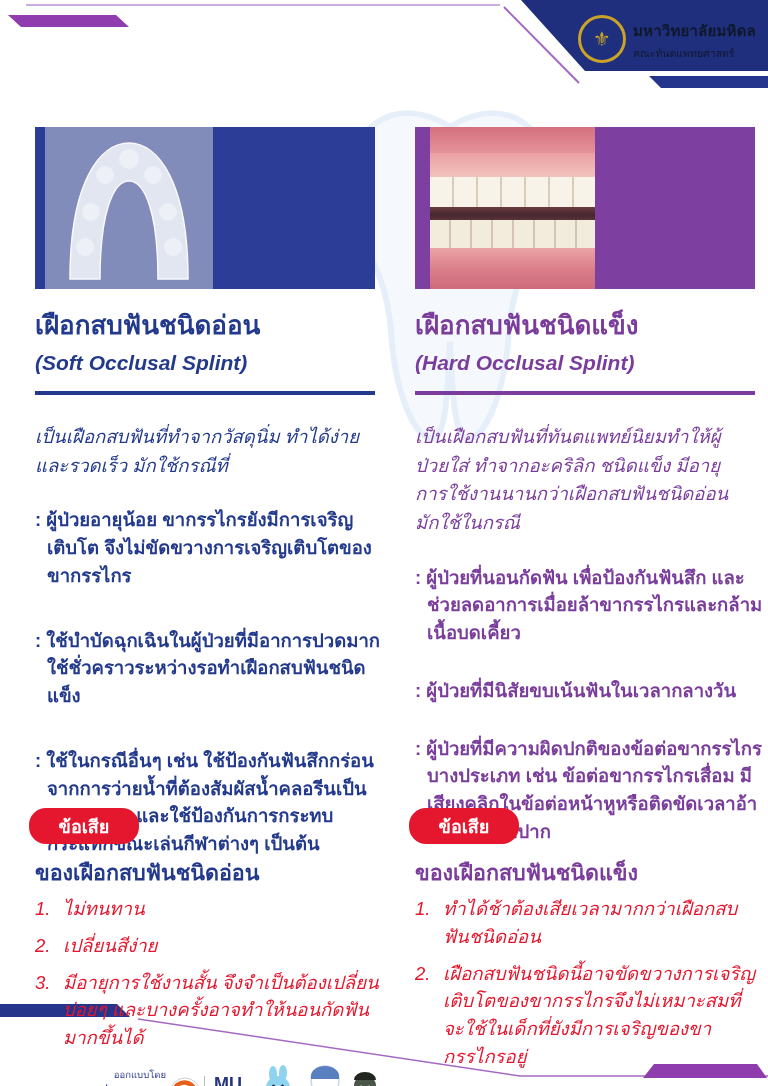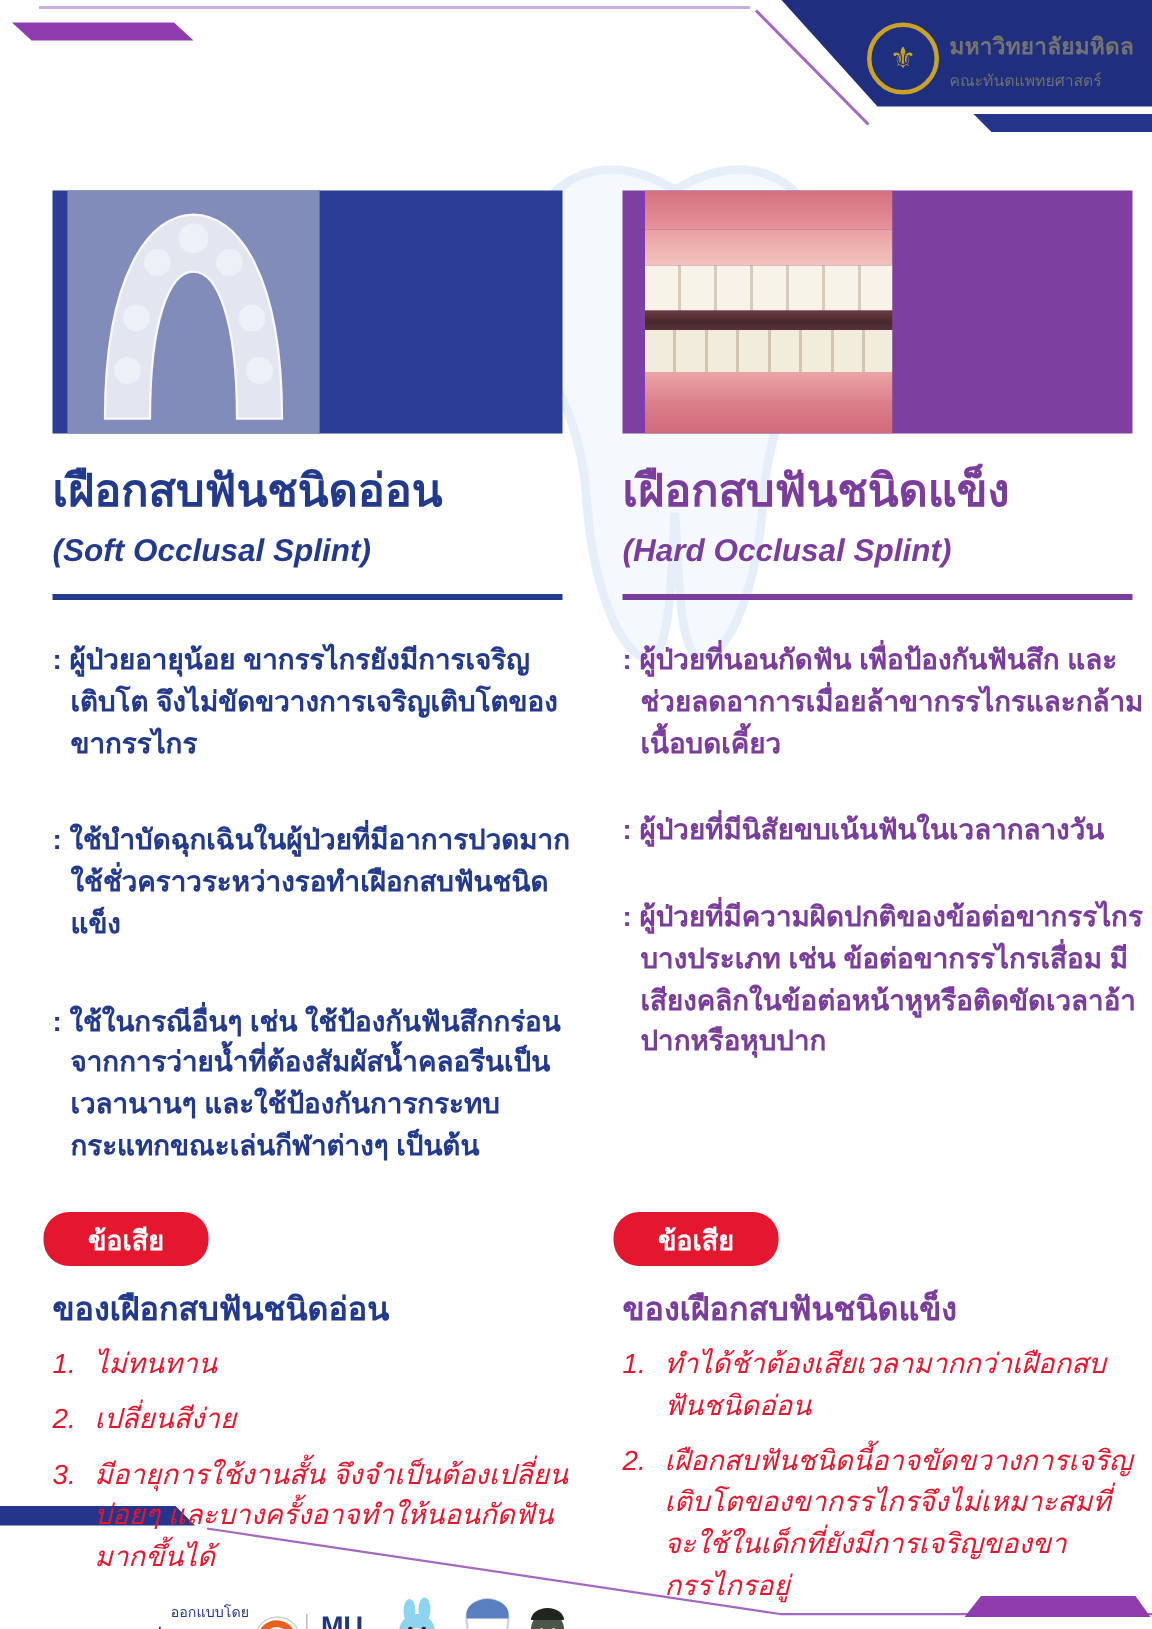--- a/index.html
+++ b/index.html
@@ -7,42 +7,42 @@
         font-family:"Liberation Sans","DejaVu Sans",sans-serif;}
   
   .watermark{position:absolute;left:320px;top:30px;z-index:0;opacity:.28;}
   svg.decor{position:absolute;left:0;top:0;z-index:1;pointer-events:none;}
   .content{position:absolute;inset:0;z-index:2;}
   
   .emblem-group{position:absolute;left:578px;top:15px;display:flex;gap:7px;align-items:flex-start;}
   .emblem-circle{width:42px;height:42px;border-radius:50%;background:#1e2f7e;
       border:3px solid #c9a227;box-shadow:0 0 0 1px #1e2f7e;display:flex;align-items:center;justify-content:center;}
   .emblem-glyph{color:#c9a227;font-size:20px;line-height:1;}
-  .emblem-text{color:#737373;padding-top:4px;}
+  .emblem-text{color:#0f172a;padding-top:4px;}
   .emblem-text .u{font-size:15px;font-weight:bold;letter-spacing:.2px;}
   .emblem-text .f{font-size:10.5px;margin-top:2px;opacity:.95;}
   .page-title{position:absolute;left:30px;top:34px;width:560px;
       font-size:54px;font-weight:800;color:#9b2063;letter-spacing:-1px;line-height:1.25;}
   
   .col{position:absolute;top:127px;width:340px;height:935px;}
   .col-soft{left:35px;--ink:#233a8c;--block:#2b3d96;}
   .col-hard{left:415px;--ink:#7a3d9b;--block:#7d3fa0;}
   .banner{position:relative;width:340px;height:162px;background:var(--block);}
   .photo{position:absolute;top:0;height:162px;overflow:hidden;}
   .col-soft .photo{left:10px;width:168px;background:#8a93c0;}
   .col-hard .photo{left:15px;width:165px;}
   
   .mouth{position:absolute;inset:0;display:flex;flex-direction:column;}
   .lip-top{height:26px;background:linear-gradient(180deg,#d4707f,#e5939b);}
   .gum-top{height:24px;background:linear-gradient(180deg,#ea9fa3,#f2c3bd);}
   .teeth-top{height:30px;background:repeating-linear-gradient(90deg,#f7f3e9 0 22px,#d9cbb9 22px 24px);}
   .splint-line{height:13px;background:linear-gradient(180deg,#6b3c42,#47272e 60%,#5a3138);}
   .teeth-bottom{height:28px;background:repeating-linear-gradient(90deg,#f2ecdd 0 19px,#d3c5b2 19px 21px);}
   .gum-bottom{flex:1;background:linear-gradient(180deg,#eba4a6,#d97c88 55%,#cf6b7c);}
-  .col-heading{margin:20px 0 0;font-size:30px;font-weight:800;color:var(--ink);line-height:1.25;}
+  .col-heading{margin:20px 0 0;font-size:26px;font-weight:800;color:var(--ink);line-height:1.25;}
   .col-subheading{margin:9px 0 0;font-size:21px;font-weight:800;color:var(--ink);font-style:italic;}
   .rule{margin-top:16px;width:100%;height:4.5px;background:var(--ink);}
   .intro{margin-top:28px;font-size:18.5px;font-style:italic;color:var(--ink);line-height:1.55;width:98%;}
   .points{margin-top:26px;}
   .point{font-size:18.5px;font-weight:bold;color:var(--ink);line-height:1.5;
          padding-left:12px;text-indent:-12px;width:99%;}
   .col-soft .point{margin-bottom:37px;}
   .col-hard .point{margin-bottom:30px;}
   
   .cons{position:absolute;left:-6px;top:681px;width:352px;}
@@ -120,20 +120,21 @@
             <circle cx="84" cy="32" r="10" fill="#f6f8fb" opacity=".55"></circle>
             <circle cx="108" cy="48" r="9" fill="#f6f8fb" opacity=".55"></circle>
             <circle cx="123" cy="85" r="9" fill="#f6f8fb" opacity=".55"></circle>
             <circle cx="128" cy="120" r="9" fill="#f6f8fb" opacity=".55"></circle>
           </svg>
         </div>
       </div>
       <h2 class="col-heading">เฝือกสบฟันชนิดอ่อน</h2>
       <h3 class="col-subheading">(Soft Occlusal Splint)</h3>
       <div class="rule"></div>
+      <p class="intro">เป็นเฝือกสบฟันที่ทำจากวัสดุนิ่ม ทำได้ง่ายและรวดเร็ว มักใช้กรณีที่</p>
       <div class="points">
           <div class="point">: ผู้ป่วยอายุน้อย ขากรรไกรยังมีการเจริญเติบโต จึงไม่ขัดขวางการเจริญเติบโตของขากรรไกร</div>
           <div class="point">: ใช้บำบัดฉุกเฉินในผู้ป่วยที่มีอาการปวดมาก ใช้ชั่วคราวระหว่างรอทำเฝือกสบฟันชนิดแข็ง</div>
           <div class="point">: ใช้ในกรณีอื่นๆ เช่น ใช้ป้องกันฟันสึกกร่อนจากการว่ายน้ำที่ต้องสัมผัสน้ำคลอรีนเป็นเวลานานๆ และใช้ป้องกันการกระทบกระแทกขณะเล่นกีฬาต่างๆ เป็นต้น</div>
         </div>
       <div class="cons">
         <div class="badge">ข้อเสีย</div>
         <div class="cons-title">ของเฝือกสบฟันชนิดอ่อน</div>
         <ol class="cons-list">
             <li>ไม่ทนทาน</li>
@@ -152,20 +153,21 @@
             <div class="teeth-top"></div>
             <div class="splint-line"></div>
             <div class="teeth-bottom"></div>
             <div class="gum-bottom"></div>
           </div>
         </div>
       </div>
       <h2 class="col-heading">เฝือกสบฟันชนิดแข็ง</h2>
       <h3 class="col-subheading">(Hard Occlusal Splint)</h3>
       <div class="rule"></div>
+      <p class="intro">เป็นเฝือกสบฟันที่ทันตแพทย์นิยมทำให้ผู้ป่วยใส่ ทำจากอะคริลิก ชนิดแข็ง มีอายุการใช้งานนานกว่าเฝือกสบฟันชนิดอ่อน มักใช้ในกรณี</p>
       <div class="points">
           <div class="point">: ผู้ป่วยที่นอนกัดฟัน เพื่อป้องกันฟันสึก และช่วยลดอาการเมื่อยล้าขากรรไกรและกล้ามเนื้อบดเคี้ยว</div>
           <div class="point">: ผู้ป่วยที่มีนิสัยขบเน้นฟันในเวลากลางวัน</div>
           <div class="point">: ผู้ป่วยที่มีความผิดปกติของข้อต่อขากรรไกรบางประเภท เช่น ข้อต่อขากรรไกรเสื่อม มีเสียงคลิกในข้อต่อหน้าหูหรือติดขัดเวลาอ้าปากหรือหุบปาก</div>
         </div>
       <div class="cons">
         <div class="badge">ข้อเสีย</div>
         <div class="cons-title">ของเฝือกสบฟันชนิดแข็ง</div>
         <ol class="cons-list">
             <li>ทำได้ช้าต้องเสียเวลามากกว่าเฝือกสบฟันชนิดอ่อน</li>

